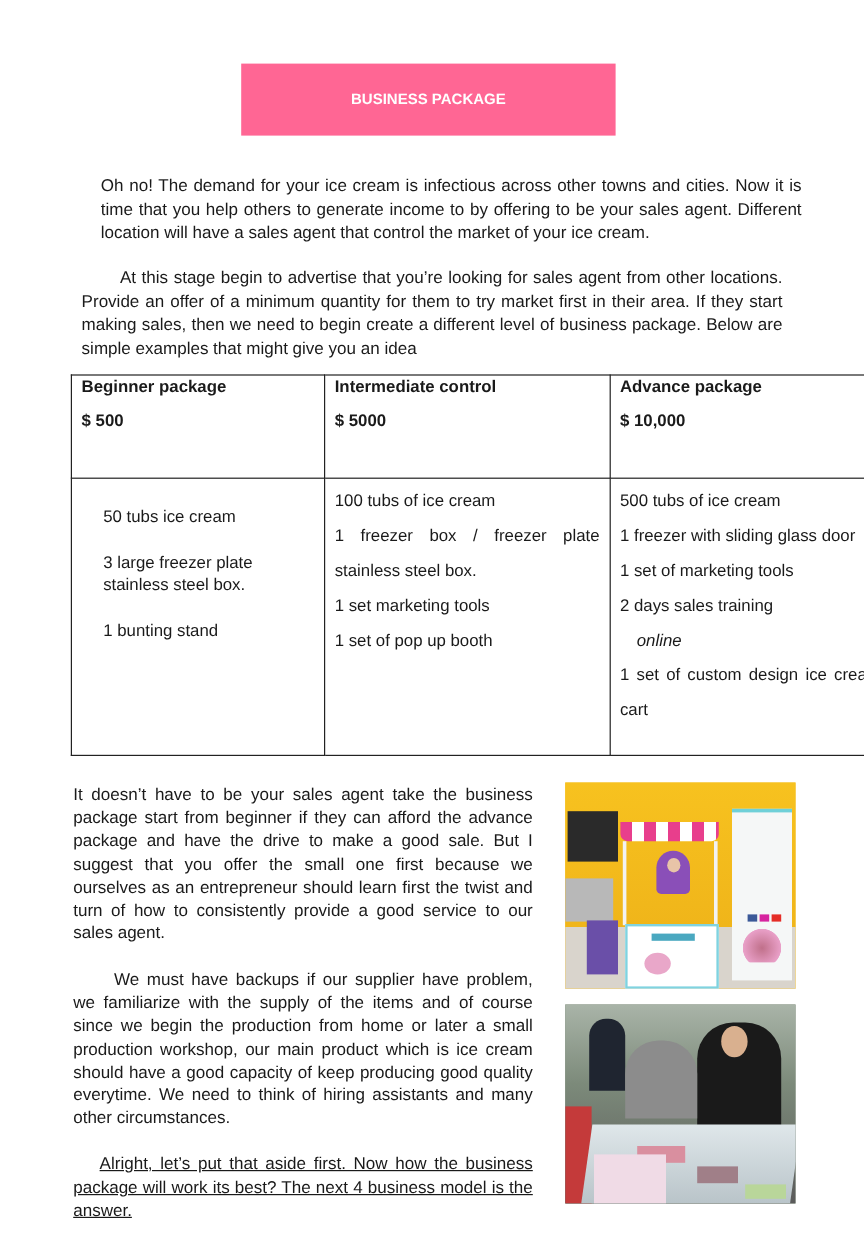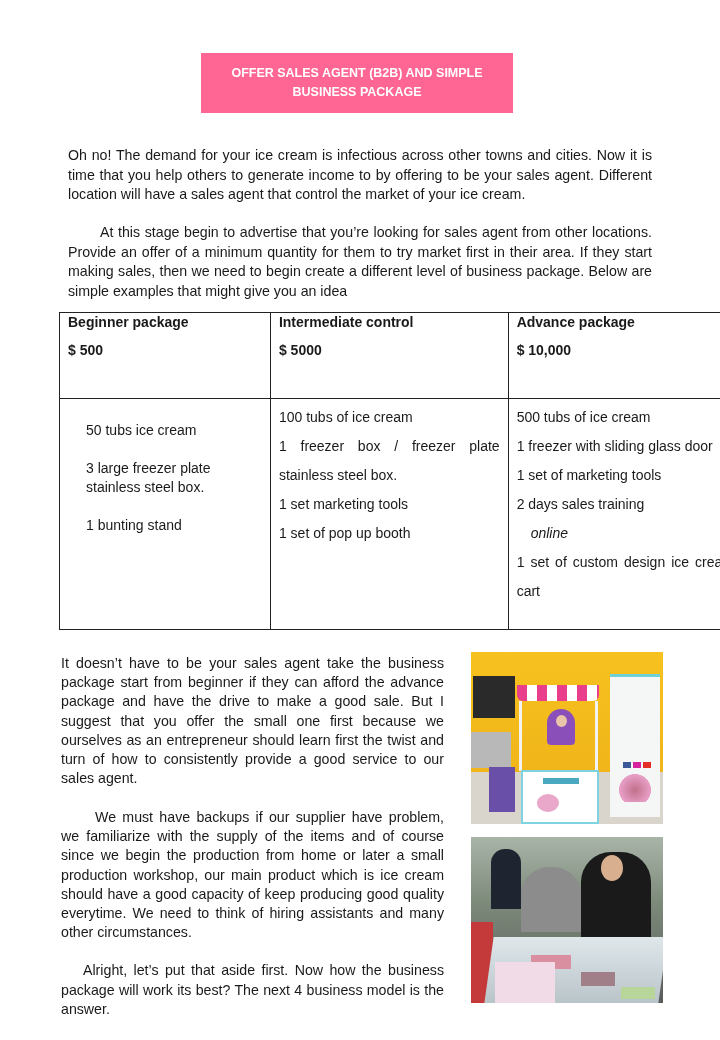--- a/index.html
+++ b/index.html
@@ -3,47 +3,46 @@
 <meta charset="utf-8">
 <style>
   html, body { margin: 0; padding: 0; background: #ffffff; }
   body { width: 720px; height: 1040px; position: relative; overflow: hidden;
          font-family: "Liberation Sans", "DejaVu Sans", sans-serif; color: #1a1a1a; }
   .title-banner { position: absolute; left: 201px; top: 53px; width: 312px; height: 60px;
                   background: #ff6694; color: #ffffff; font-weight: bold; font-size: 12.5px;
                   display: flex; flex-direction: column; align-items: center; justify-content: center;
                   line-height: 19px; text-align: center; }
   .para { position: absolute; font-size: 14.2px; text-align: justify; margin: 0; }
-  .p1 { left: 68px; top: 146px; width: 584px; line-height: 19.5px; }
+  .p1 { left: 84px; top: 146px; width: 584px; line-height: 19.5px; }
   .p2 { left: 68px; top: 223px; width: 584px; line-height: 19.5px; text-indent: 32px; }
   table.pkg { position: absolute; left: 59px; top: 312px; width: 684px; border-collapse: collapse;
               font-size: 14px; }
   table.pkg td { border: 1.5px solid #222; vertical-align: top; padding: 0 8px; }
   .c1 { width: 172px; } .c2 { width: 196px; } .c3 { width: 193px; margin-top: 28px; }
   .hdr td { height: 85px; padding-top: 10px; }
   .hdr .name { font-weight: bold; line-height: 18px; }
   .hdr .price { font-weight: bold; margin-top: 10px; line-height: 18px; }
   .body-row td { height: 230px; }
   .beg-list { padding: 22px 0 0 18px; line-height: 19.5px; }
   .beg-list div { margin-bottom: 18px; }
   .col-list { padding-top: 4px; line-height: 29px; text-align: justify; }
   .col-list .indent { padding-left: 14px; font-style: italic; }
   .p3 { left: 61px; top: 654px; width: 383px; line-height: 19.2px; }
   .p4 { left: 61px; top: 808px; width: 383px; line-height: 19.2px; text-indent: 34px; }
-  .p5 { left: 61px; top: 961px; width: 383px; line-height: 19.5px; text-indent: 22px; }
+  .p5 { left: 61px; top: 961px; width: 383px; line-height: 19.5px; text-indent: 22px; text-decoration: underline; }
   .photo { position: absolute; overflow: hidden; }
   .photo1 { left: 471px; top: 652px; width: 192px; height: 172px; background: #f6bd1e; }
   .photo2 { left: 471px; top: 837px; width: 192px; height: 166px; background: #7c8a7a; }
   .abs { position: absolute; }
 </style>
 </head>
 <body>
 
 <div class="title-banner">
-  <div>OFFER SALES AGENT (B2B) AND  SIMPLE</div>
   <div>BUSINESS PACKAGE</div>
 </div>
 
 <p class="para p1">Oh no! The demand for your ice cream is infectious across other towns and cities. Now it is time that you help others to generate income to by offering to be your sales agent. Different location will have a sales agent that control the market of your ice cream.</p>
 <p class="para p2">At this stage begin to advertise that you’re looking for sales agent from other locations. Provide an offer of a minimum quantity for them to try market first in their area. If they start making sales, then we need to begin create a different level of business package. Below are simple examples that might give you an idea</p>
 
 <table class="pkg">
   <tbody>
       <tr class="hdr">
     <td class="c1">

